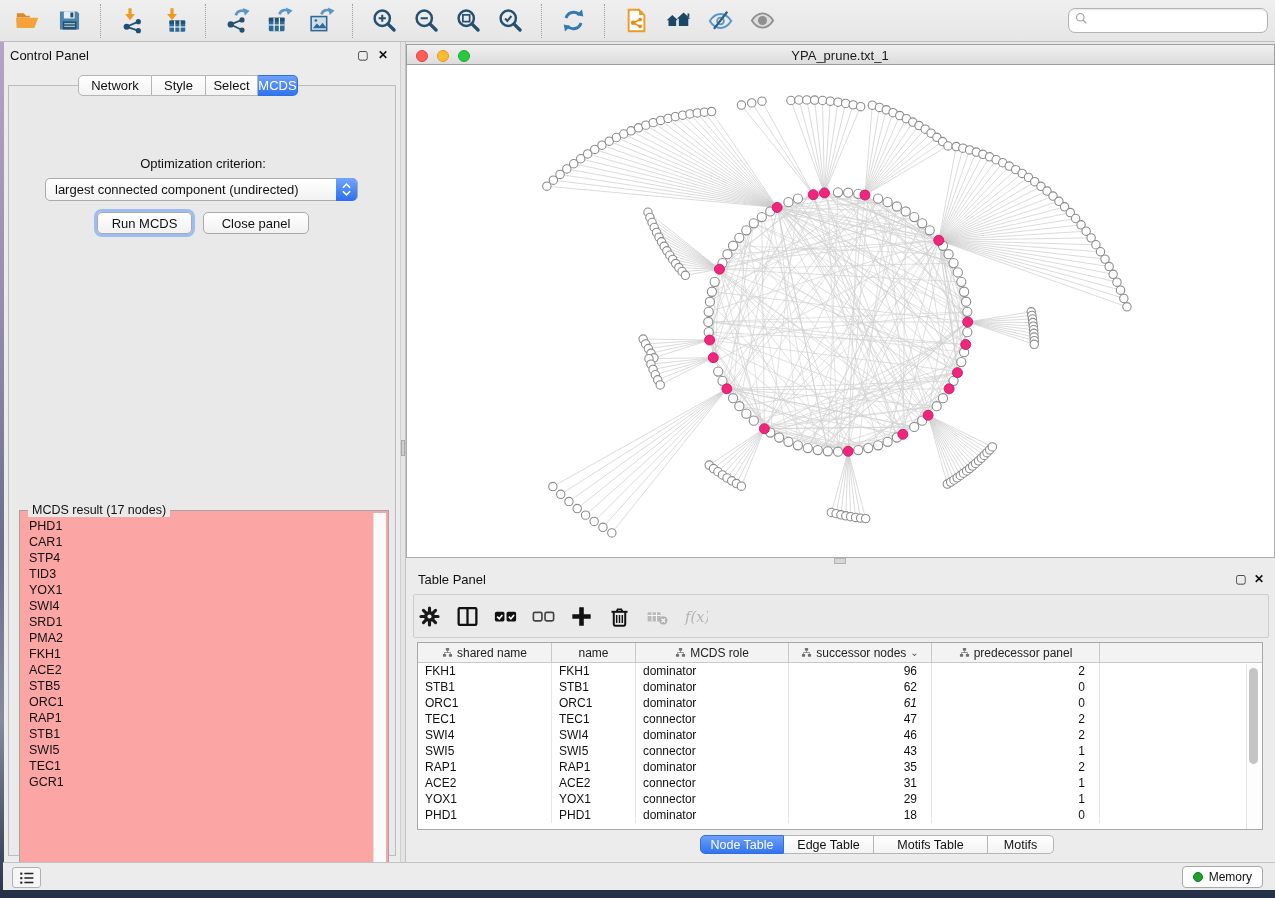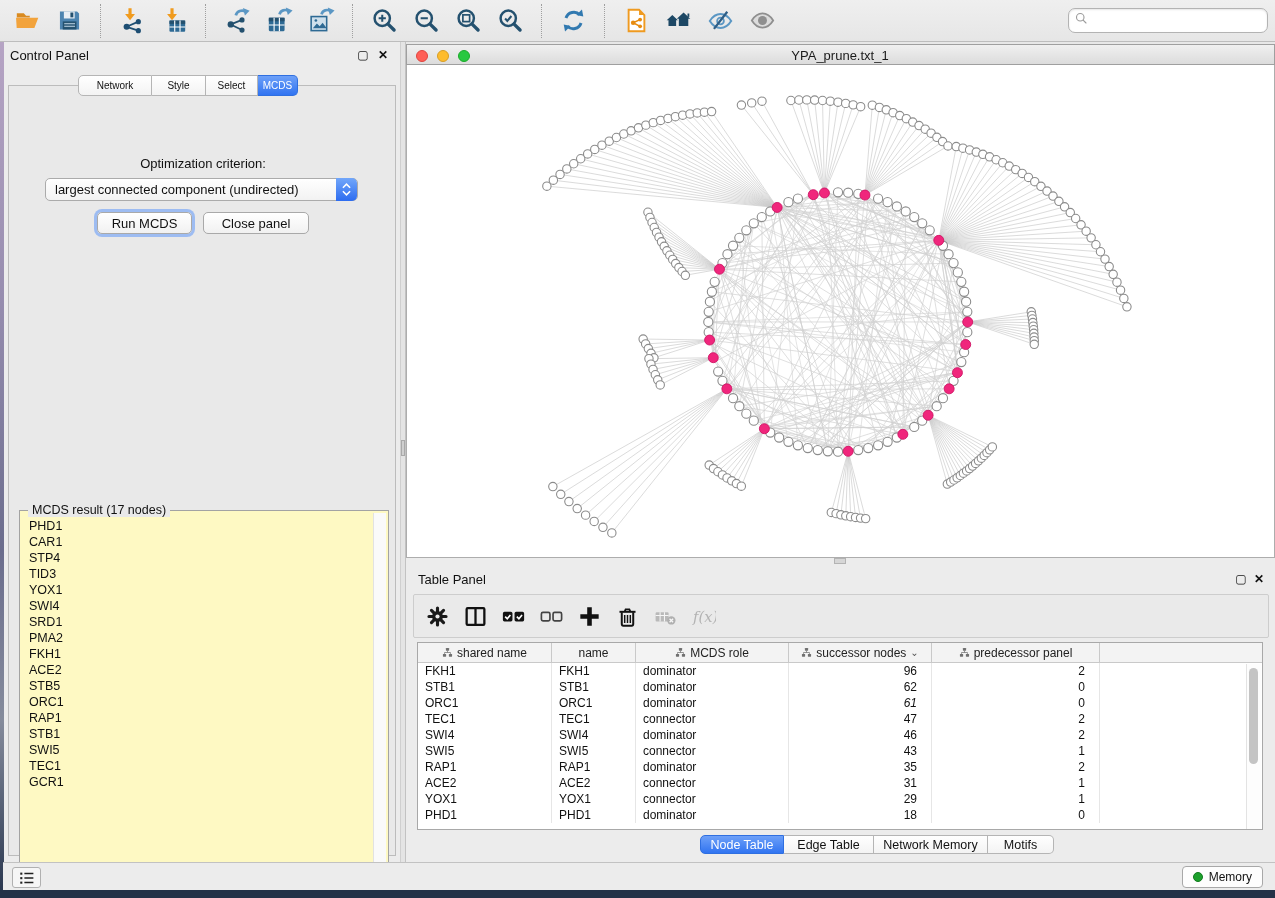--- a/index.html
+++ b/index.html
@@ -22,35 +22,35 @@
     background:repeating-linear-gradient(90deg,#1f2a39 0 90px,#2e3d52 90px 200px,#25324ا4 0); background-color:#243147; }
 
   
   #control-panel { left:4px; top:42px; width:396px; height:820px; background:#ececec; }
   #cp-title { left:6px; top:6px; font-size:13px; color:#111; }
   .win-mini { width:14px; height:14px; font-size:12px; color:#111; display:flex; align-items:center; justify-content:center; }
   #cp-float { left:352px; top:6px; }
   #cp-close { left:372px; top:6px; font-weight:bold; }
   #cp-content { left:4px; top:43px; width:388px; height:771px; background:#e9e9e9; border:1px solid #bcbcbc; }
   #cp-tabs { left:74px; top:33px; display:flex; z-index:3; }
-  .seg-tab { height:21px; line-height:20px; text-align:center; font-size:10px; background:linear-gradient(#ffffff,#f3f3f3);
+  .seg-tab { height:21px; line-height:20px; text-align:center; font-size:13px; background:linear-gradient(#ffffff,#f3f3f3);
     border:1px solid #b5b5b5; border-left:none; color:#111; }
   .seg-tab:first-child { border-left:1px solid #b5b5b5; border-radius:5px 0 0 5px; }
   .seg-tab:last-child { border-radius:0 5px 5px 0; }
   .seg-tab.sel { background:linear-gradient(#6da0f8,#3174f1); color:#fff; border-color:#2f6fe0; }
   #opt-label { left:0; top:70px; width:388px; text-align:center; font-size:13px; color:#111; }
   #criterion-select { left:36px; top:92px; width:313px; height:23px; background:linear-gradient(#ffffff,#f2f2f2);
     border:1px solid #ababab; border-radius:5px; font-size:13px; display:flex; align-items:center; padding-left:9px; color:#111; }
   #criterion-stepper { position:absolute; right:0; top:-1px; width:21px; height:23px; border-radius:0 5px 5px 0;
     background:linear-gradient(#72a7fa,#2d6cf0); display:flex; flex-direction:column; align-items:center; justify-content:center; gap:1px; }
   .pushbtn { height:22px; background:linear-gradient(#ffffff,#f1f1f1); border:1px solid #a9a9a9; border-radius:5px;
     font-size:13px; color:#111; display:flex; align-items:center; justify-content:center; }
   #run-btn { left:88px; top:126px; width:95px; box-shadow:0 0 0 3px rgba(94,152,250,.55); }
   #closep-btn { left:194px; top:126px; width:106px; }
-  #result-group { left:10px; top:424px; width:370px; height:372px; border:1px solid #a3a3a3; background:#fef9c3; }
+  #result-group { left:10px; top:424px; width:370px; height:372px; border:1px solid #a3a3a3; background:#fca5a5; }
   #result-legend { position:absolute; left:8px; top:-8px; background:#e9e9e9; padding:0 4px; font-size:12.5px; color:#111; }
   #result-list { position:absolute; left:0; top:4px; width:352px; height:364px; overflow:hidden; padding:4px 0 0 9px; }
   .result-item { font-size:12.5px; height:16px; color:#111; }
   #result-scroll { position:absolute; right:2px; top:2px; width:13px; height:366px; background:#fafafa; border-left:1px solid #e2e2e2; }
 
   
   #v-divider { left:400px; top:42px; width:6px; height:820px; background:#e4e4e4; border-left:1px solid #cfcfcf; border-right:1px solid #c2c2c2; }
   #v-grip { position:absolute; left:0px; top:398px; width:4px; height:16px; background:#cfcfcf; border:1px solid #a9a9a9; }
   #h-divider { left:406px; top:558px; width:869px; height:10px; background:#ececec; }
   #h-grip { position:absolute; left:428px; top:0px; width:12px; height:6px; background:#d6d6d6; border:1px solid #b3b3b3; }
@@ -66,21 +66,21 @@
   #light-green { left:51px; background:#28c840; border:1px solid #1aab29; }
   #nf-content { position:absolute; left:0; top:23px; width:869px; height:493px; background:#fff;
     border:1px solid #adadad; border-top:none; }
 
   
   #table-panel { left:406px; top:568px; width:869px; height:294px; background:#ececec; }
   #tp-title { left:12px; top:4px; font-size:13px; color:#111; }
   #tp-float { left:828px; top:4px; }
   #tp-close { left:846px; top:4px; font-weight:bold; }
   #tp-toolbar { left:7px; top:26px; width:856px; height:44px; background:#eaeaea; border:1px solid #cdcdcd; border-radius:2px;
-    display:flex; align-items:center; padding-left:8px; }
+    display:flex; align-items:center; padding-left:0; }
   .tpt-btn { width:30px; height:30px; margin-right:8px; display:flex; align-items:center; justify-content:center; }
   #tp-table { left:11px; top:74px; width:846px; height:188px; background:#fff; border:1px solid #a8a8a8; overflow:hidden; }
   #tbl-header { display:flex; height:20px; background:#f3f3f3; border-bottom:1px solid #c9c9c9; }
   .th { display:flex; align-items:center; justify-content:center; gap:4px; font-size:12px; color:#222;
     border-right:1px solid #c9c9c9; overflow:hidden; }
   .th.filler { flex:1; border-right:none; }
   .tbl-row { display:flex; height:16px; }
   .td { font-size:12px; color:#111; display:flex; align-items:center; padding:0 7px; border-right:1px solid #e6e6e6; overflow:hidden; }
   .td.num { justify-content:flex-end; padding-right:14px; }
   .td.filler { flex:1; border-right:none; }
@@ -1164,21 +1164,21 @@
             <div class="td filler"></div>
           </div>
         </div>
       <div id="tbl-vscroll">
         <div id="tbl-thumb"></div>
       </div>
     </div>
     <div class="abs" id="tp-tabs">
         <div class="seg-tab sel" style="width: 84px;">Node Table</div>
         <div class="seg-tab" style="width: 90px;">Edge Table</div>
-        <div class="seg-tab" style="width: 114px;">Network Memory</div>
+        <div class="seg-tab" style="width: 114px;">Motifs Table</div>
         <div class="seg-tab" style="width: 66px;">Motifs</div>
       </div>
   </div>
 
   <div class="abs" id="status-bar">
     <div class="abs" id="list-btn">
       <svg width="18" height="18" viewBox="0 0 24 24">
         <g stroke="#222" stroke-width="2.2">
             <path d="M8.5 6h12M8.5 12h12M8.5 18h12"></path>
           </g>

